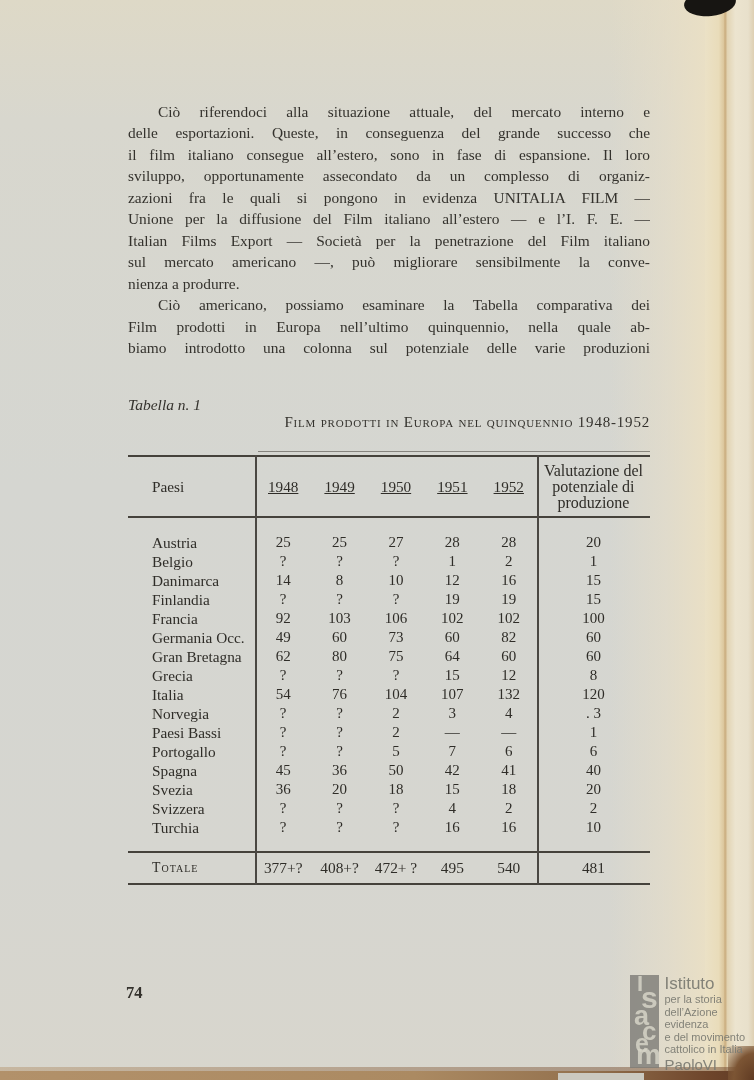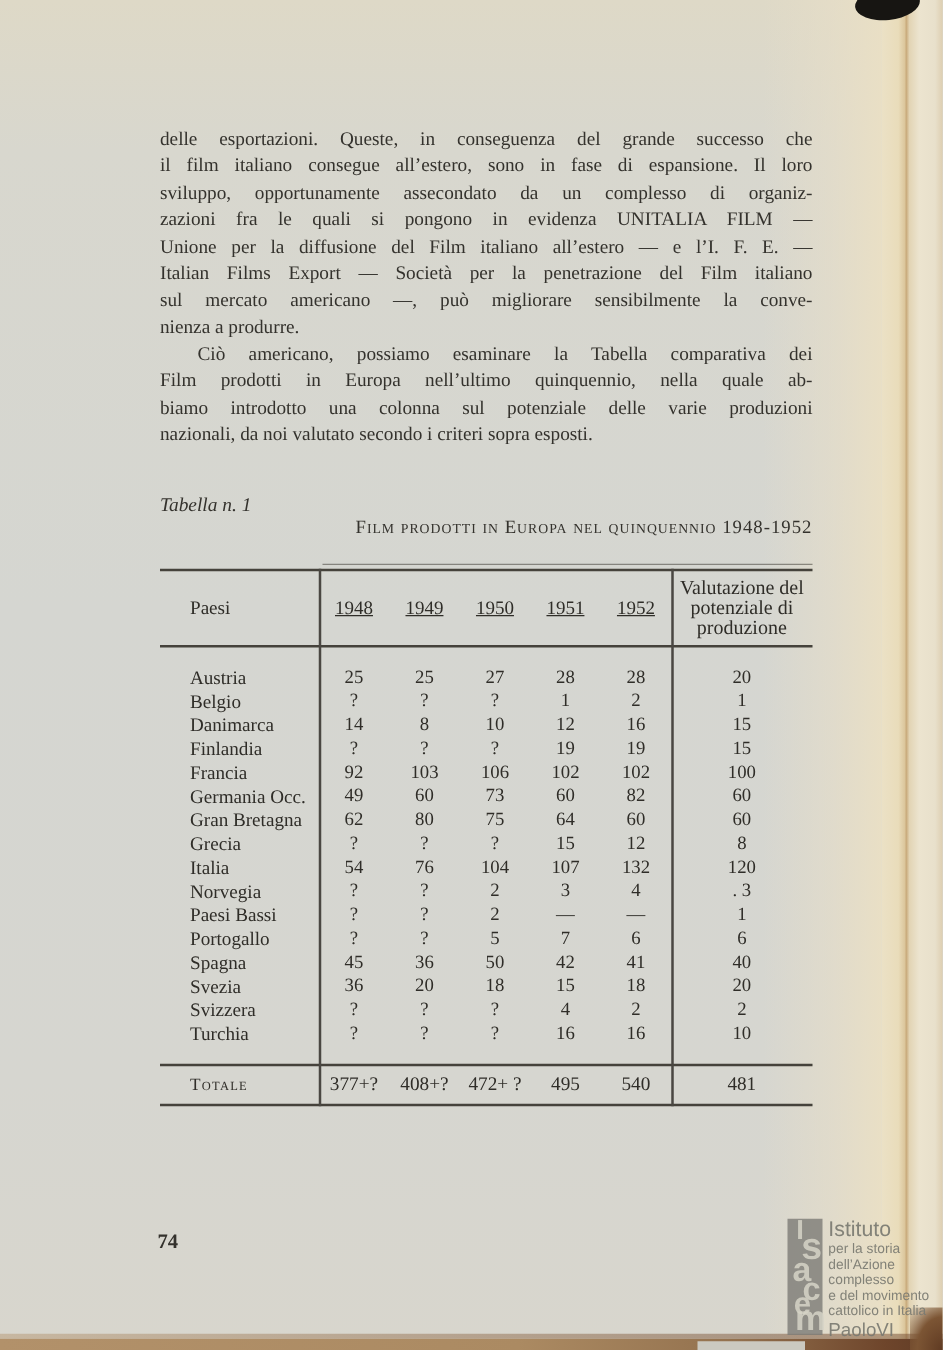--- a/index.html
+++ b/index.html
@@ -78,32 +78,32 @@
 <div class="page">
   <div class="warm-fade"></div>
   <div class="gutter"></div>
   <div class="corner-wedge"></div>
   <div class="bottom-edge-blend"></div>
   <div class="bottom-edge"></div>
   <div class="bottom-gap"></div>
   <div class="corner-br"></div>
 
   <div class="body-text">
+      <div class="tline indent">Ciò riferendoci alla situazione attuale, del mercato interno e</div>
       <div class="tline">delle esportazioni. Queste, in conseguenza del grande successo che</div>
       <div class="tline">il film italiano consegue all’estero, sono in fase di espansione. Il loro</div>
       <div class="tline">sviluppo, opportunamente assecondato da un complesso di organiz-</div>
       <div class="tline">zazioni fra le quali si pongono in evidenza UNITALIA FILM —</div>
       <div class="tline">Unione per la diffusione del Film italiano all’estero — e l’I. F. E. —</div>
       <div class="tline">Italian Films Export — Società per la penetrazione del Film italiano</div>
       <div class="tline">sul mercato americano —, può migliorare sensibilmente la conve-</div>
       <div class="tline last">nienza a produrre.</div>
       <div class="tline indent">Ciò americano, possiamo esaminare la Tabella comparativa dei</div>
       <div class="tline">Film prodotti in Europa nell’ultimo quinquennio, nella quale ab-</div>
       <div class="tline">biamo introdotto una colonna sul potenziale delle varie produzioni</div>
-      <div class="tline last">nazionali, da noi valutato secondo i criteri sopra esposti.</div>
     </div>
 
   <div class="caption">
     <span class="cap-label">Tabella n. 1</span>
     <span class="cap-title">Film prodotti in Europa nel quinquennio 1948-1952</span>
   </div>
 
   <div class="ftable">
     <div class="rule rule-dbl"></div>
     <div class="rule rule-top"></div>
@@ -287,19 +287,19 @@
         <span class="wm-letter" style="left: 7px; top: -2px; font-size: 22px;">I</span>
         <span class="wm-letter" style="left: 11px; top: 8px; font-size: 30px;">s</span>
         <span class="wm-letter" style="left: 4px; top: 28px; font-size: 27px;">a</span>
         <span class="wm-letter" style="left: 12px; top: 43px; font-size: 26px;">c</span>
         <span class="wm-letter" style="left: 5px; top: 56px; font-size: 25px;">e</span>
         <span class="wm-letter" style="left: 6px; top: 66px; font-size: 28px;">m</span>
       </div>
     <div class="wm-text">
         <div class="wm-line0">Istituto</div>
         <div class="wm-mid">per la storia</div>
-        <div class="wm-mid">dell’Azione complesso</div>
+        <div class="wm-mid">dell’Azione evidenza</div>
         <div class="wm-mid">e del movimento</div>
         <div class="wm-mid">cattolico in Italia</div>
         <div class="wm-line5">PaoloVI</div>
       </div>
   </div>
 </div>
 
 </body></html>

